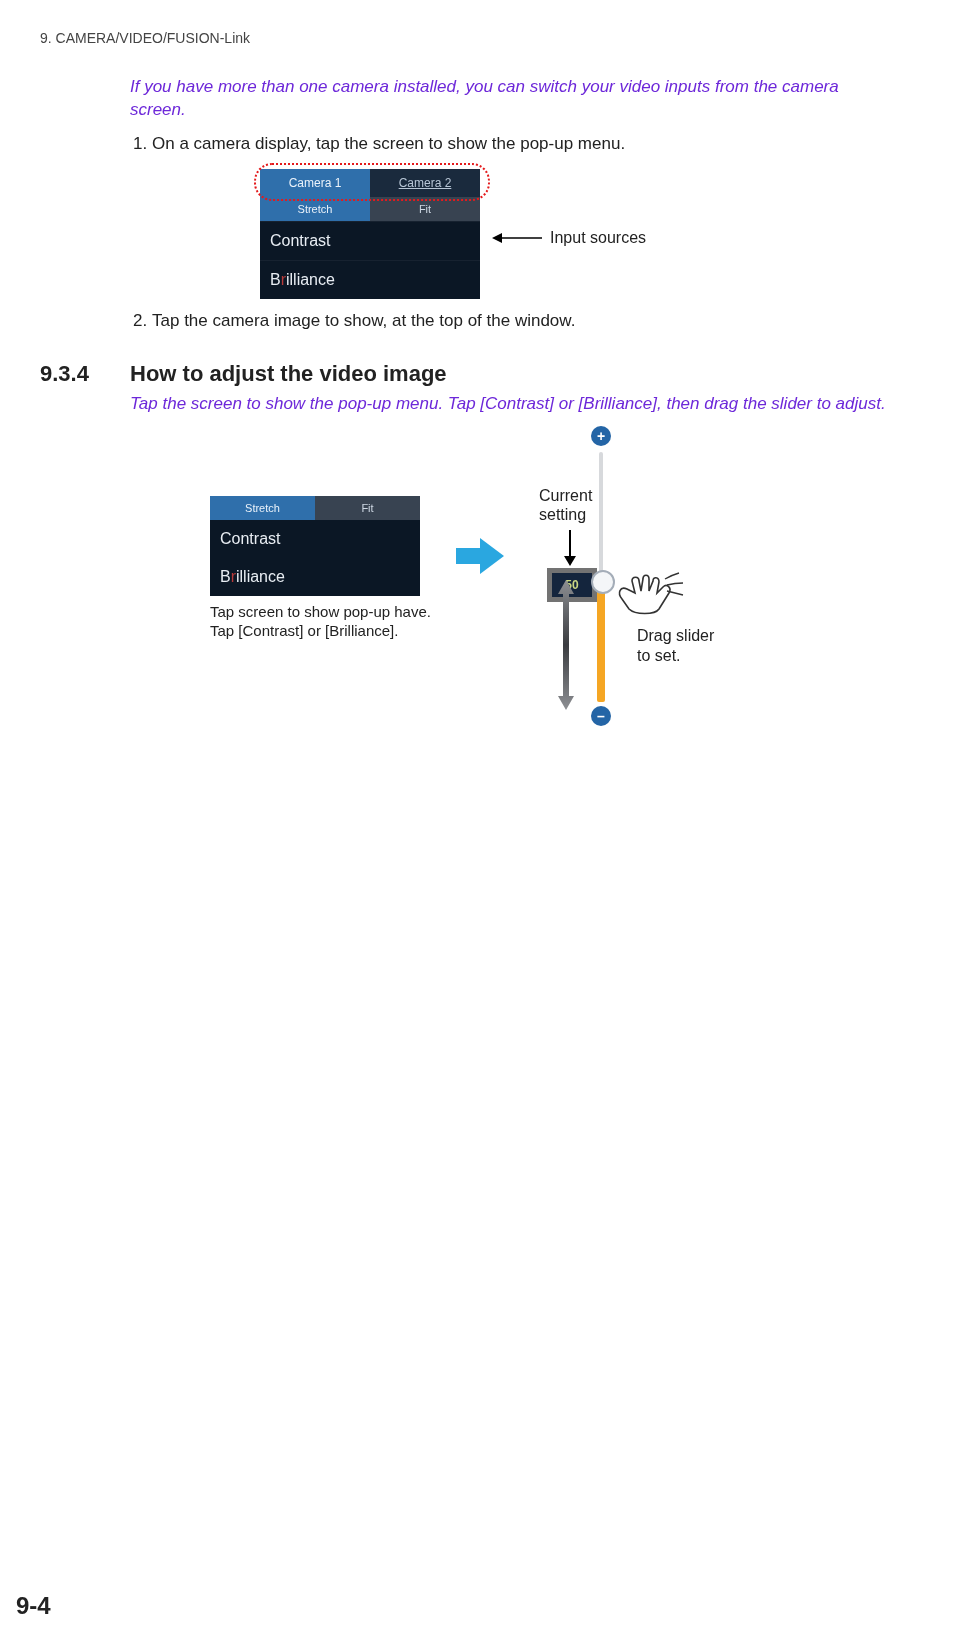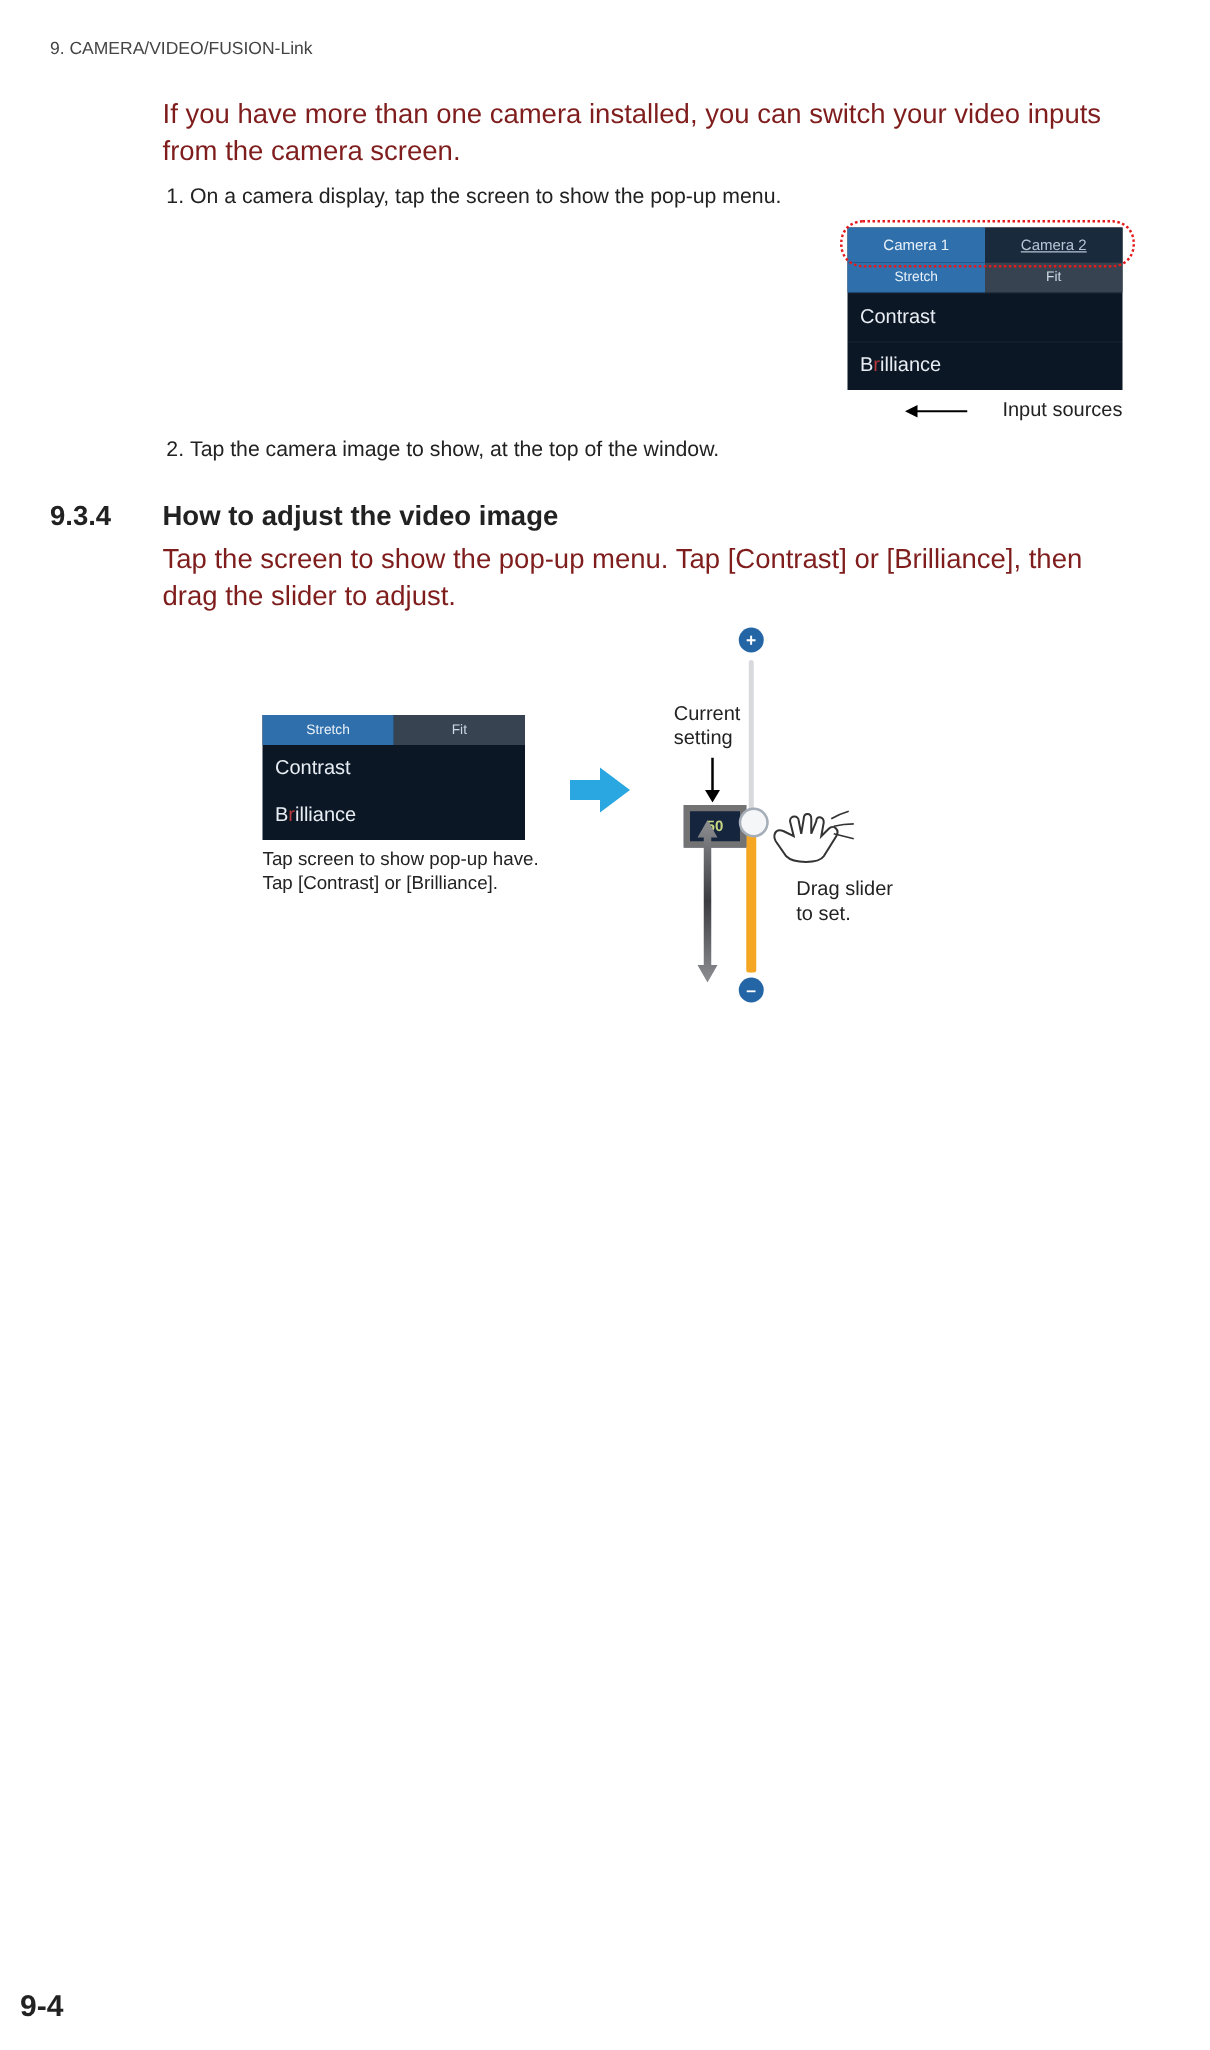--- a/index.html
+++ b/index.html
@@ -33,24 +33,25 @@
     flex-shrink: 0;
   }
   .sec-title {
     font-size: 22px;
     font-weight: bold;
   }
   .body-col {
     margin-left: 90px;
   }
   .para {
-    font-size: 22px;
+    font-size: 17px;
     line-height: 1.35;
     margin-top: 6px;
-    color: #7f1d1d;
+    color: #6d28d9;
+    font-style: italic;
   }
   ol.steps {
     margin: 12px 0 0 0;
     padding-left: 22px;
     font-size: 17px;
   }
   ol.steps > li {
     margin-bottom: 8px;
   }
   .page-num {
@@ -58,25 +59,24 @@
     left: 16px;
     bottom: 20px;
     font-size: 24px;
     font-weight: bold;
     margin-top: 37px;
   }
 
   
   .fig1 {
     display: flex;
-    align-items: flex-end;
+    align-items: center;
     margin-left: 130px;
     margin-top: 15px;
     margin-bottom: 12px;
-    flex-direction: column;
   }
   .popup1 {
     width: 220px;
     background: #0b1725;
     color: #e8edf3;
     position: relative;
     font-family: Arial, sans-serif;
   }
   .popup1 .tabs {
     display: flex;
@@ -115,21 +115,20 @@
     border: 2.5px dotted #e41a1c;
     border-radius: 18px;
     pointer-events: none;
   }
 
   .arrow-simple {
     display: flex;
     align-items: center;
     margin-left: 12px;
     margin-top: 8px;
-    gap: 20px;
   }
   .arrow-simple svg { display:block; }
   .input-src-label {
     font-size: 16px;
     margin-left: 8px;
   }
 
   
   .fig2 {
     margin-top: 10px;

